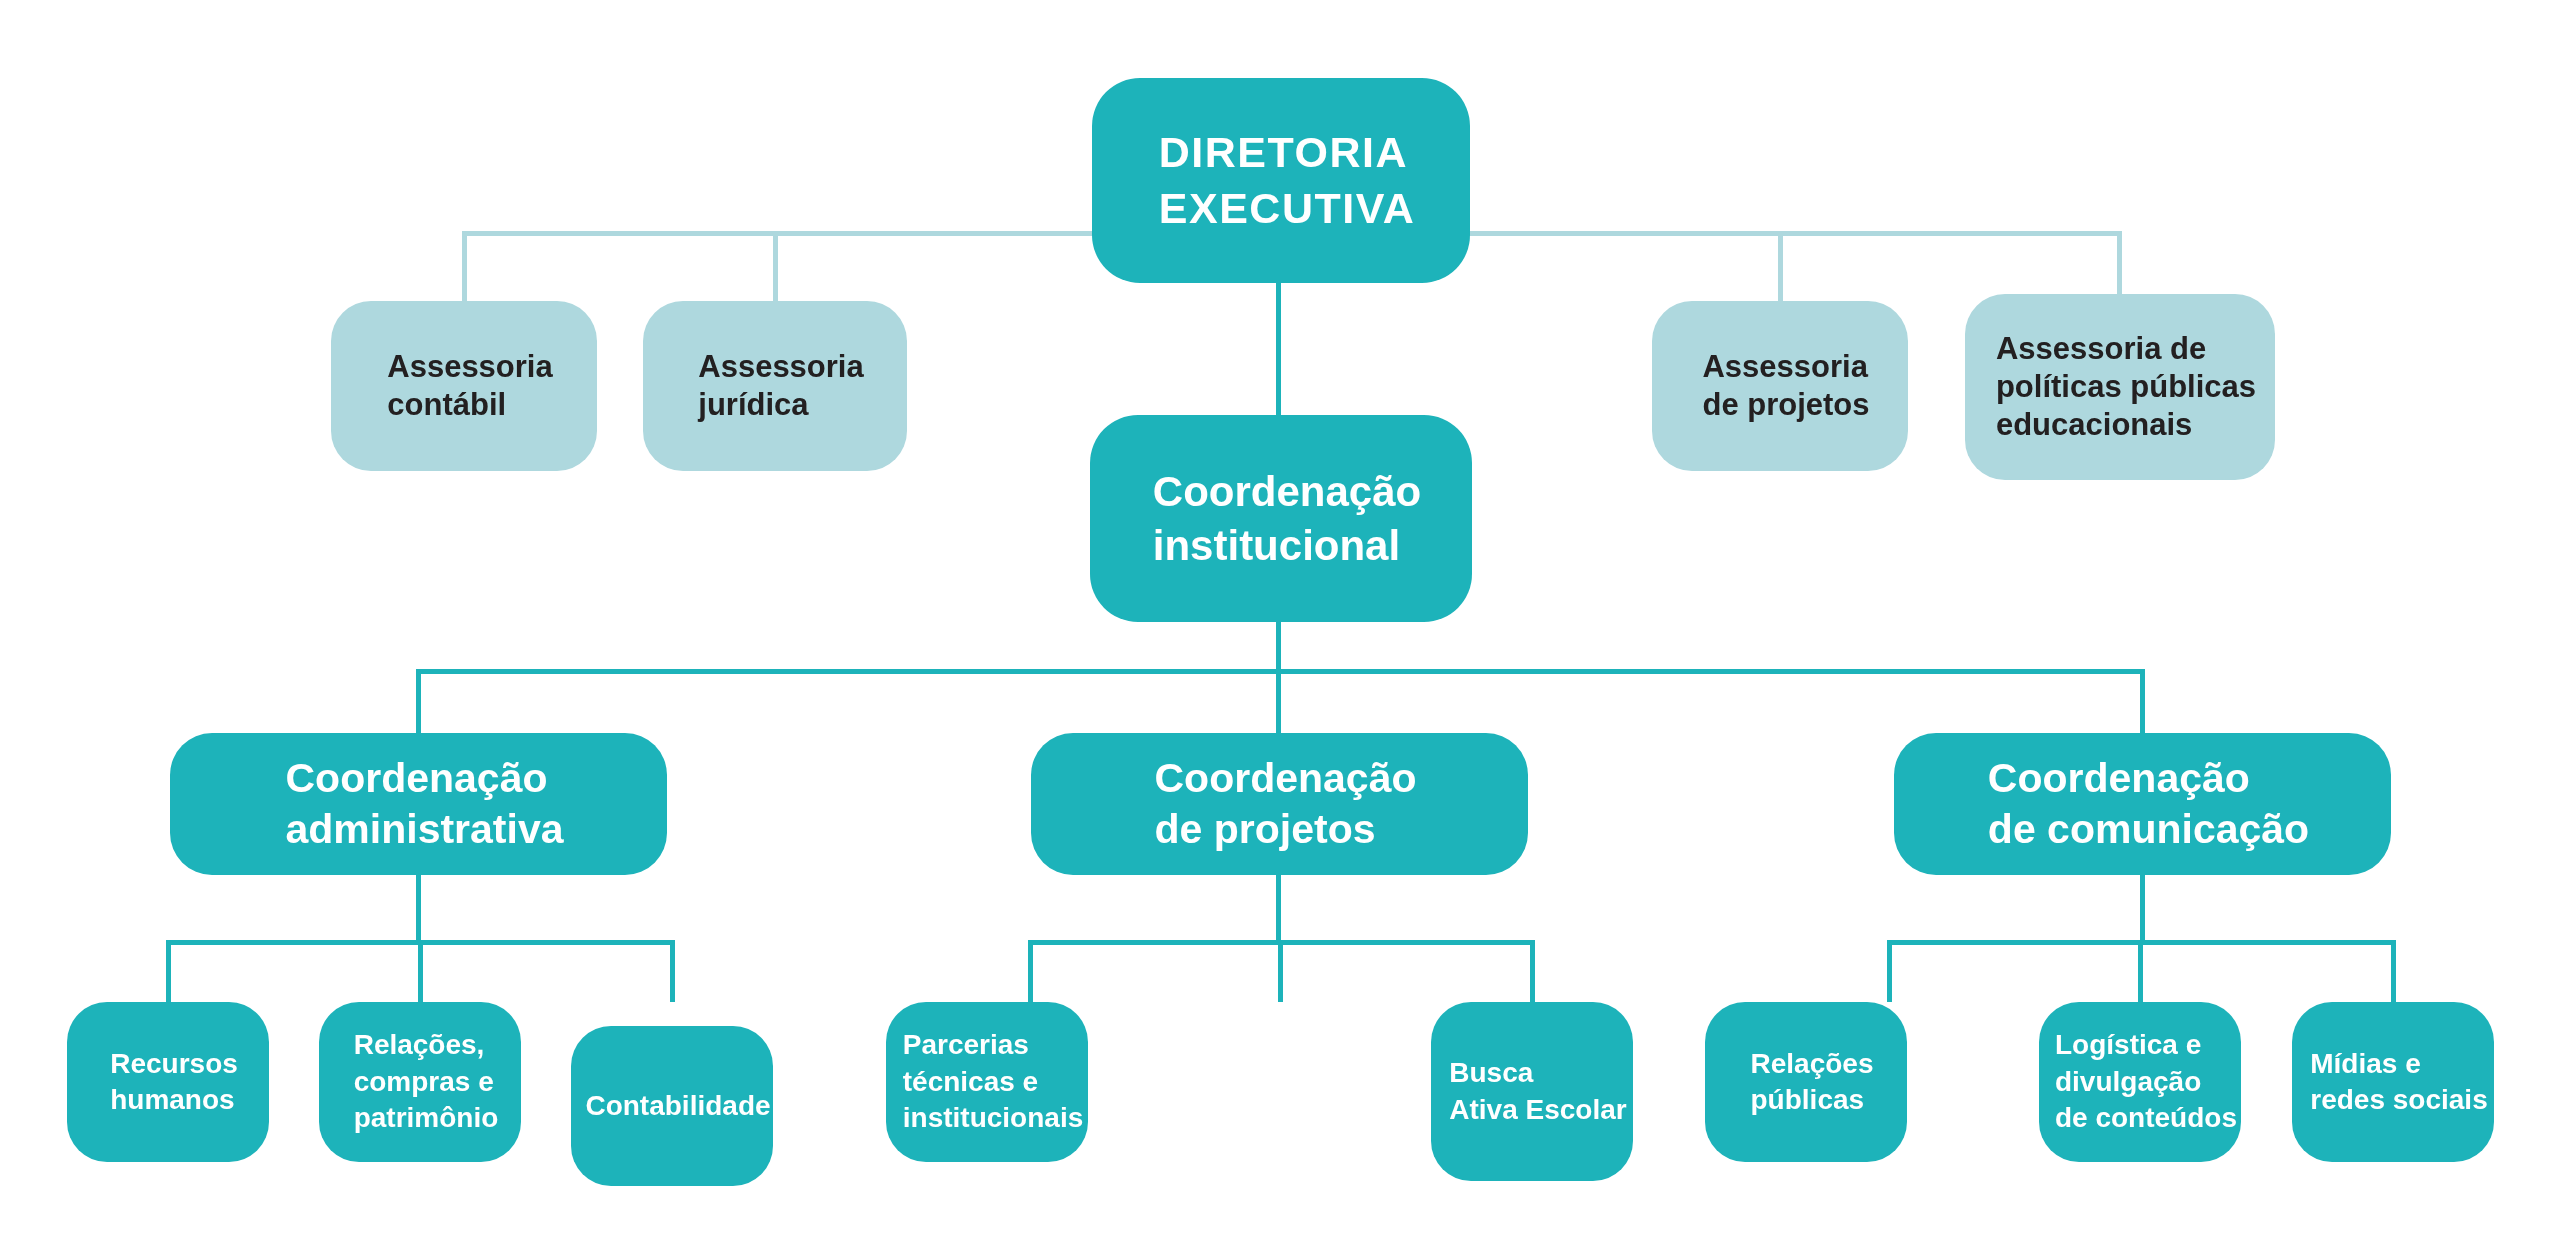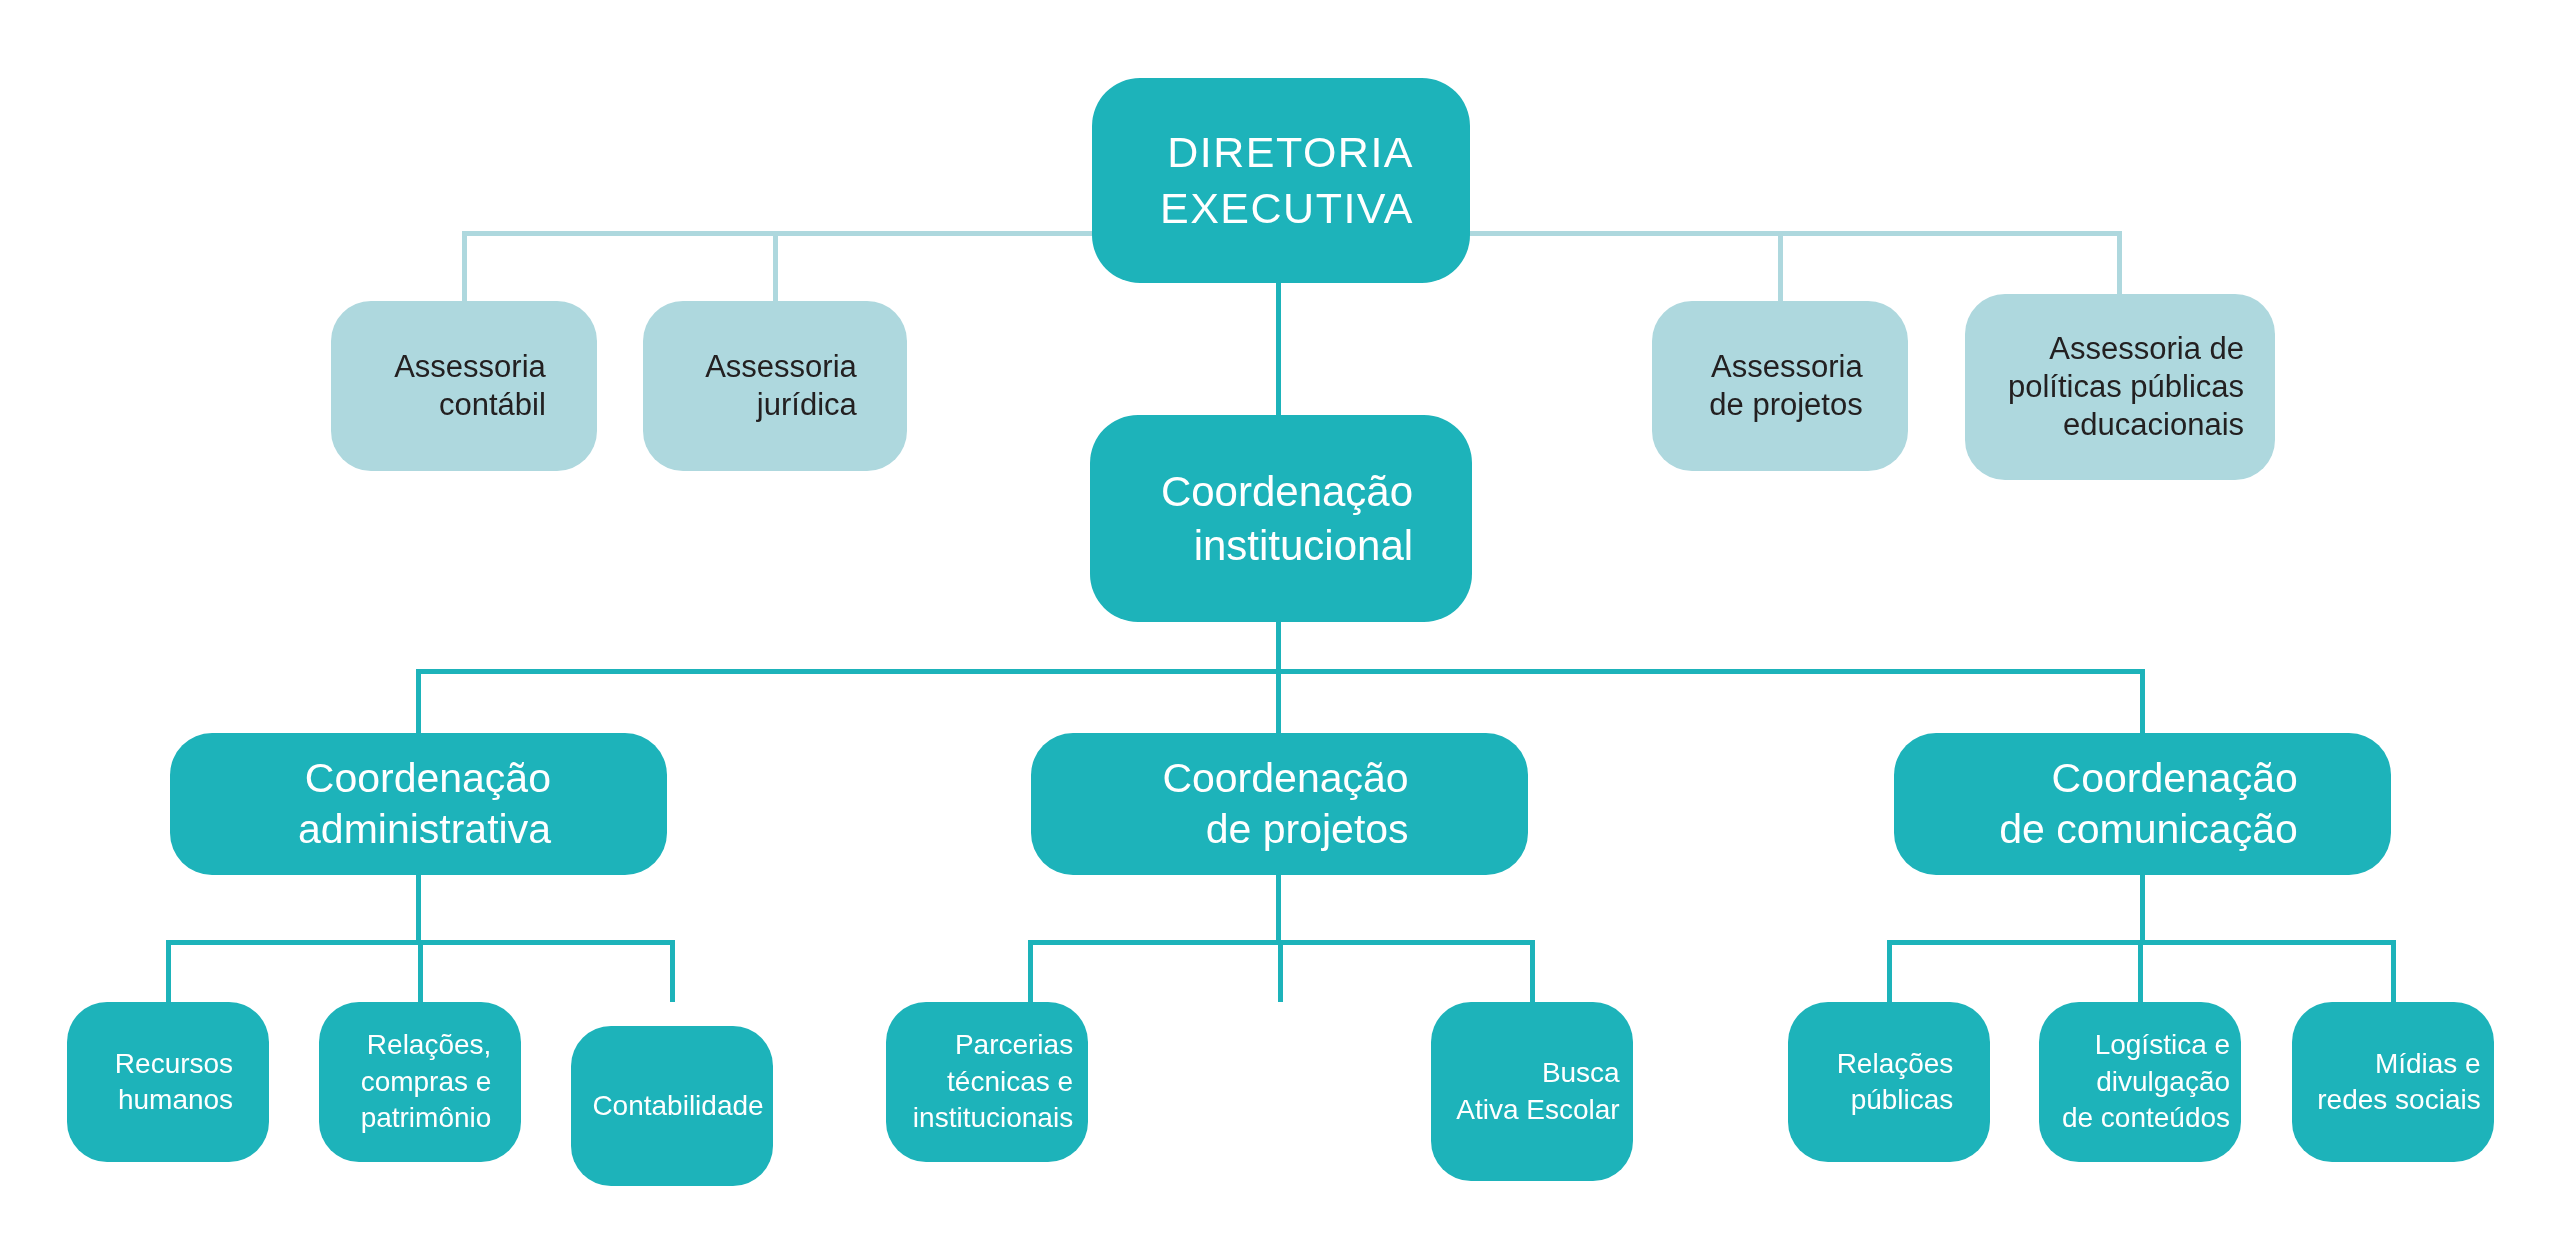--- a/index.html
+++ b/index.html
@@ -13,23 +13,23 @@
     height: 1237px;
     background: var(--background, #ffffff);
     font-family: "Liberation Sans", sans-serif;
     overflow: hidden;
   }
   .node {
     position: absolute;
     display: flex;
     align-items: center;
     justify-content: center;
-    text-align: right;
+    text-align: left;
     white-space: pre-line;
-    font-weight: normal;
+    font-weight: bold;
     box-sizing: border-box;
     z-index: 2;
     padding-left: 12px;
   }
   .teal-node {
     background: var(--teal, #1db3ba);
     color: var(--text_on_teal, #ffffff);
   }
   .light-node {
     background: var(--light_teal, #aed8de);
@@ -140,21 +140,21 @@
   <div class="node teal-node lvl3" style="left:886px; top:1002px; width:202px; height:160px;">
     <span>Parcerias
 técnicas e
 institucionais</span>
   </div>
   <div class="node teal-node lvl3" style="left:1431px; top:1002px; width:202px; height:179px;">
     <span>Busca
 Ativa Escolar</span>
   </div>
 
-  <div class="node teal-node lvl3" style="left:1788px; top:1002px; width:202px; height:160px;">
+  <div class="node teal-node lvl3" style="left:1705px; top:1002px; width:202px; height:160px;">
     <span>Relações
 públicas</span>
   </div>
   <div class="node teal-node lvl3" style="left:2039px; top:1002px; width:202px; height:160px;">
     <span>Logística e
 divulgação
 de conteúdos</span>
   </div>
   <div class="node teal-node lvl3" style="left:2292px; top:1002px; width:202px; height:160px;">
     <span>Mídias e

